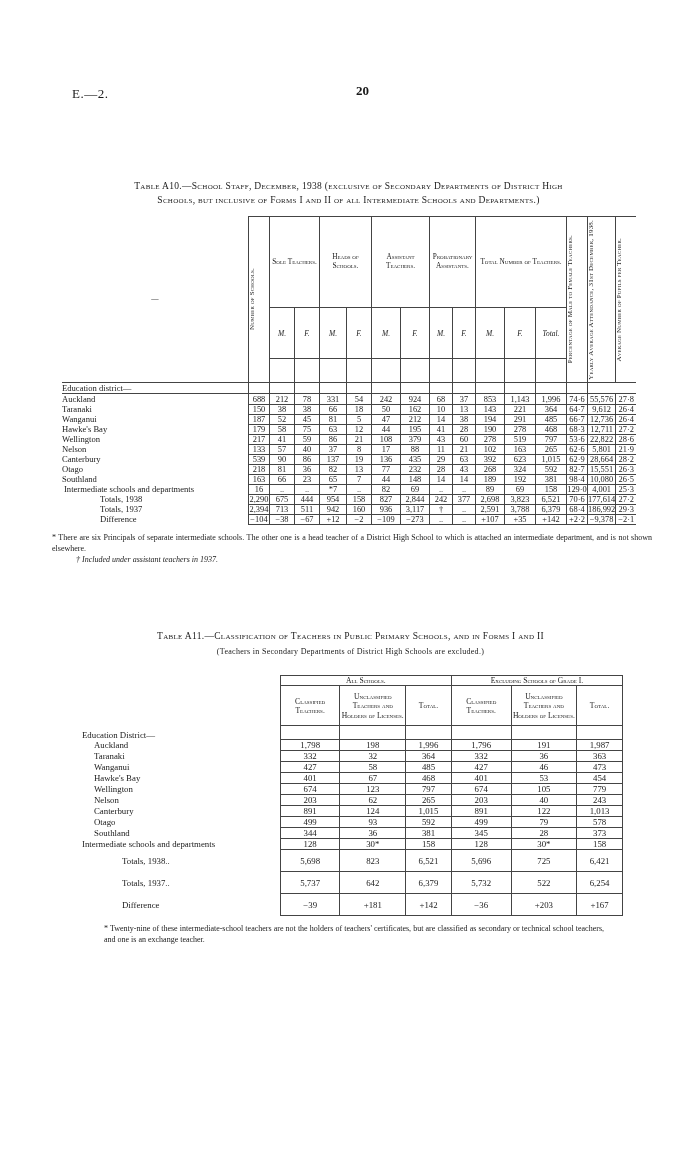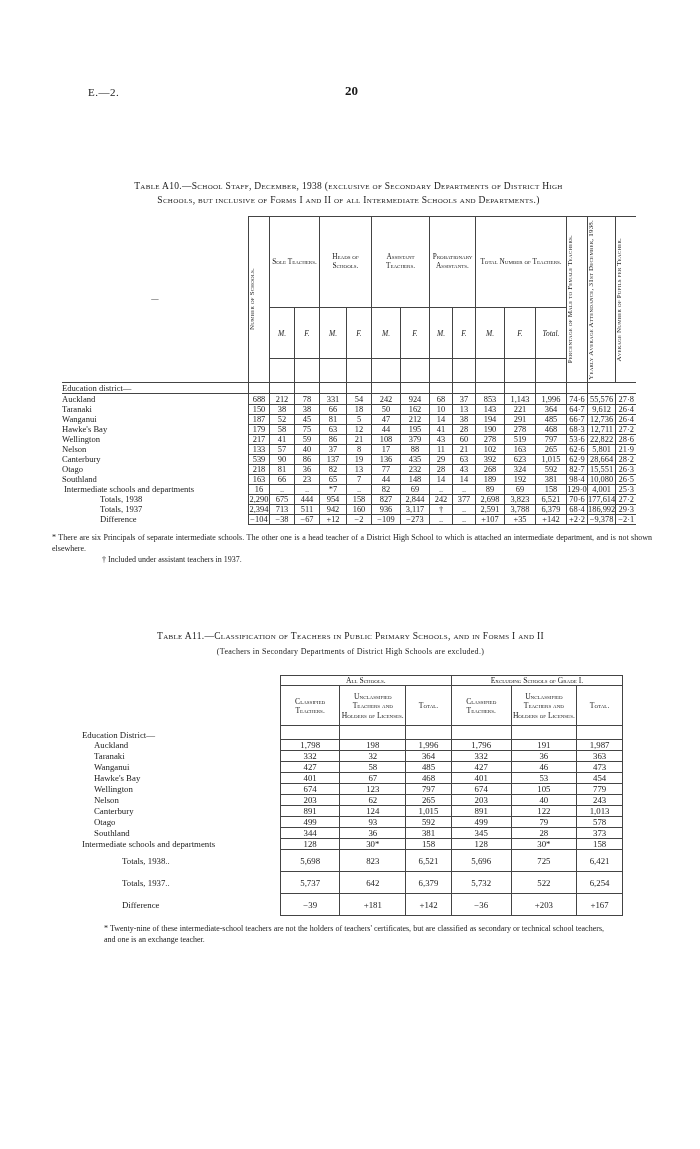--- a/index.html
+++ b/index.html
@@ -23,28 +23,28 @@
   }
   .pagehead {
     position: absolute;
     top: 86px;
     left: 0;
     width: 700px;
     height: 16px;
   }
   .pagehead .sig {
     position: absolute;
-    left: 88px;
+    left: 72px;
     top: 0;
-    font-size: 11px;
+    font-size: 13px;
     letter-spacing: 0.5px;
   }
   .pagehead .pageno {
     position: absolute;
-    left: 345px;
+    left: 356px;
     top: -3px;
     font-size: 13px;
     font-weight: bold;
   }
 
   
   .caption {
     text-align: center;
     font-size: 9.5px;
     letter-spacing: 0.3px;
@@ -492,21 +492,21 @@
             <td class="num">+35</td>
             <td class="num">+142</td>
             <td class="num">+2·2</td>
             <td class="num">−9,378</td>
             <td class="num" style="border-right:none;">−2·1</td>
           </tr>
     </tbody>
       </table>
 
     <div class="footnote" style="margin-top:8px; margin-left:22px; width:600px;">* There are six Principals of separate intermediate schools. The other one is a head teacher of a District High School to which is attached an intermediate department, and is not shown elsewhere.</div>
-    <div class="footnote" style="margin-top:1px; margin-left:72px; width:580px;">† Included under assistant teachers in 1937.</div>
+    <div class="footnote" style="margin-top:1px; margin-left:46px; width:580px;font-style:italic;">† Included under assistant teachers in 1937.</div>
   </div>
 
   <div id="a11-block">
     <div id="a11-caption" class="caption">
       <div class="smallcaps">Table A11.—Classification of Teachers in Public Primary Schools, and in Forms I and II</div>
       <div class="sub-caption">(Teachers in Secondary Departments of District High Schools are excluded.)</div>
     </div>
 
     <table class="grid2" style="margin-top:18px; margin-left:0;">
       <tbody>

